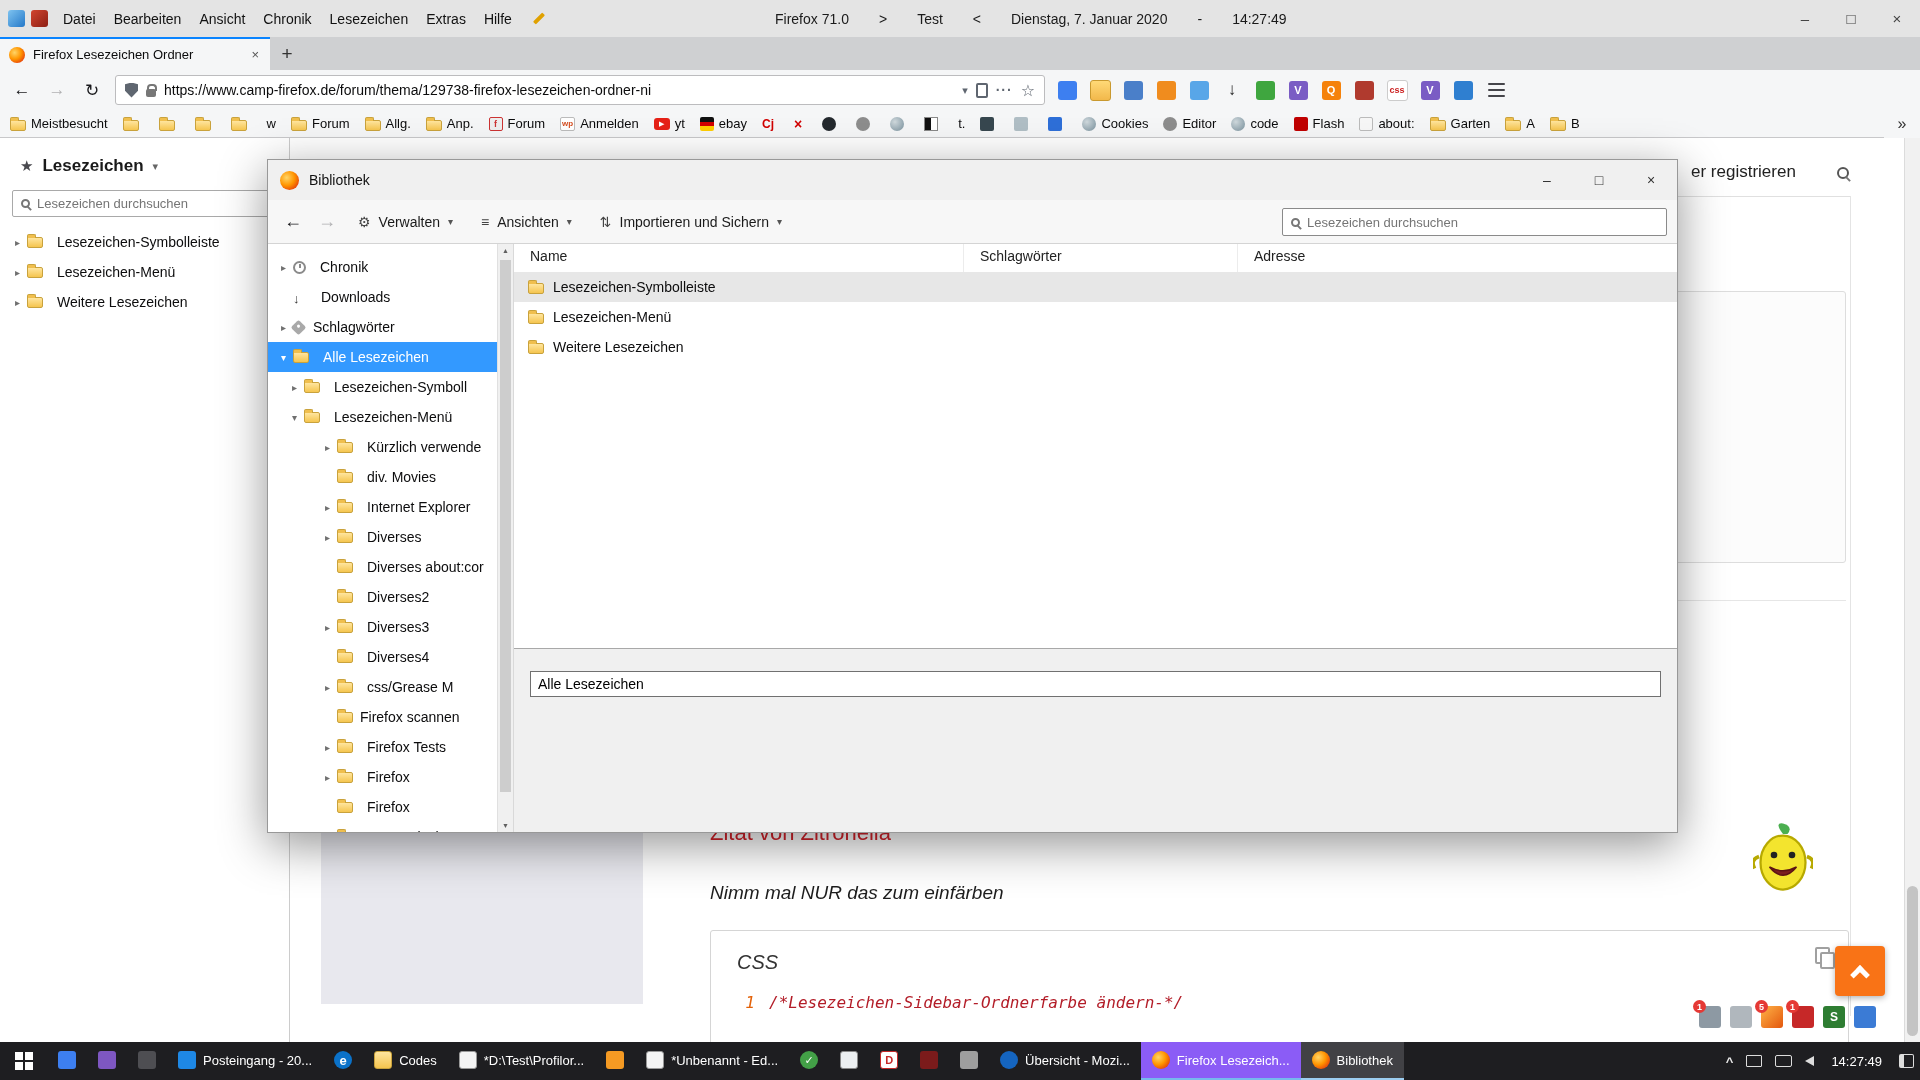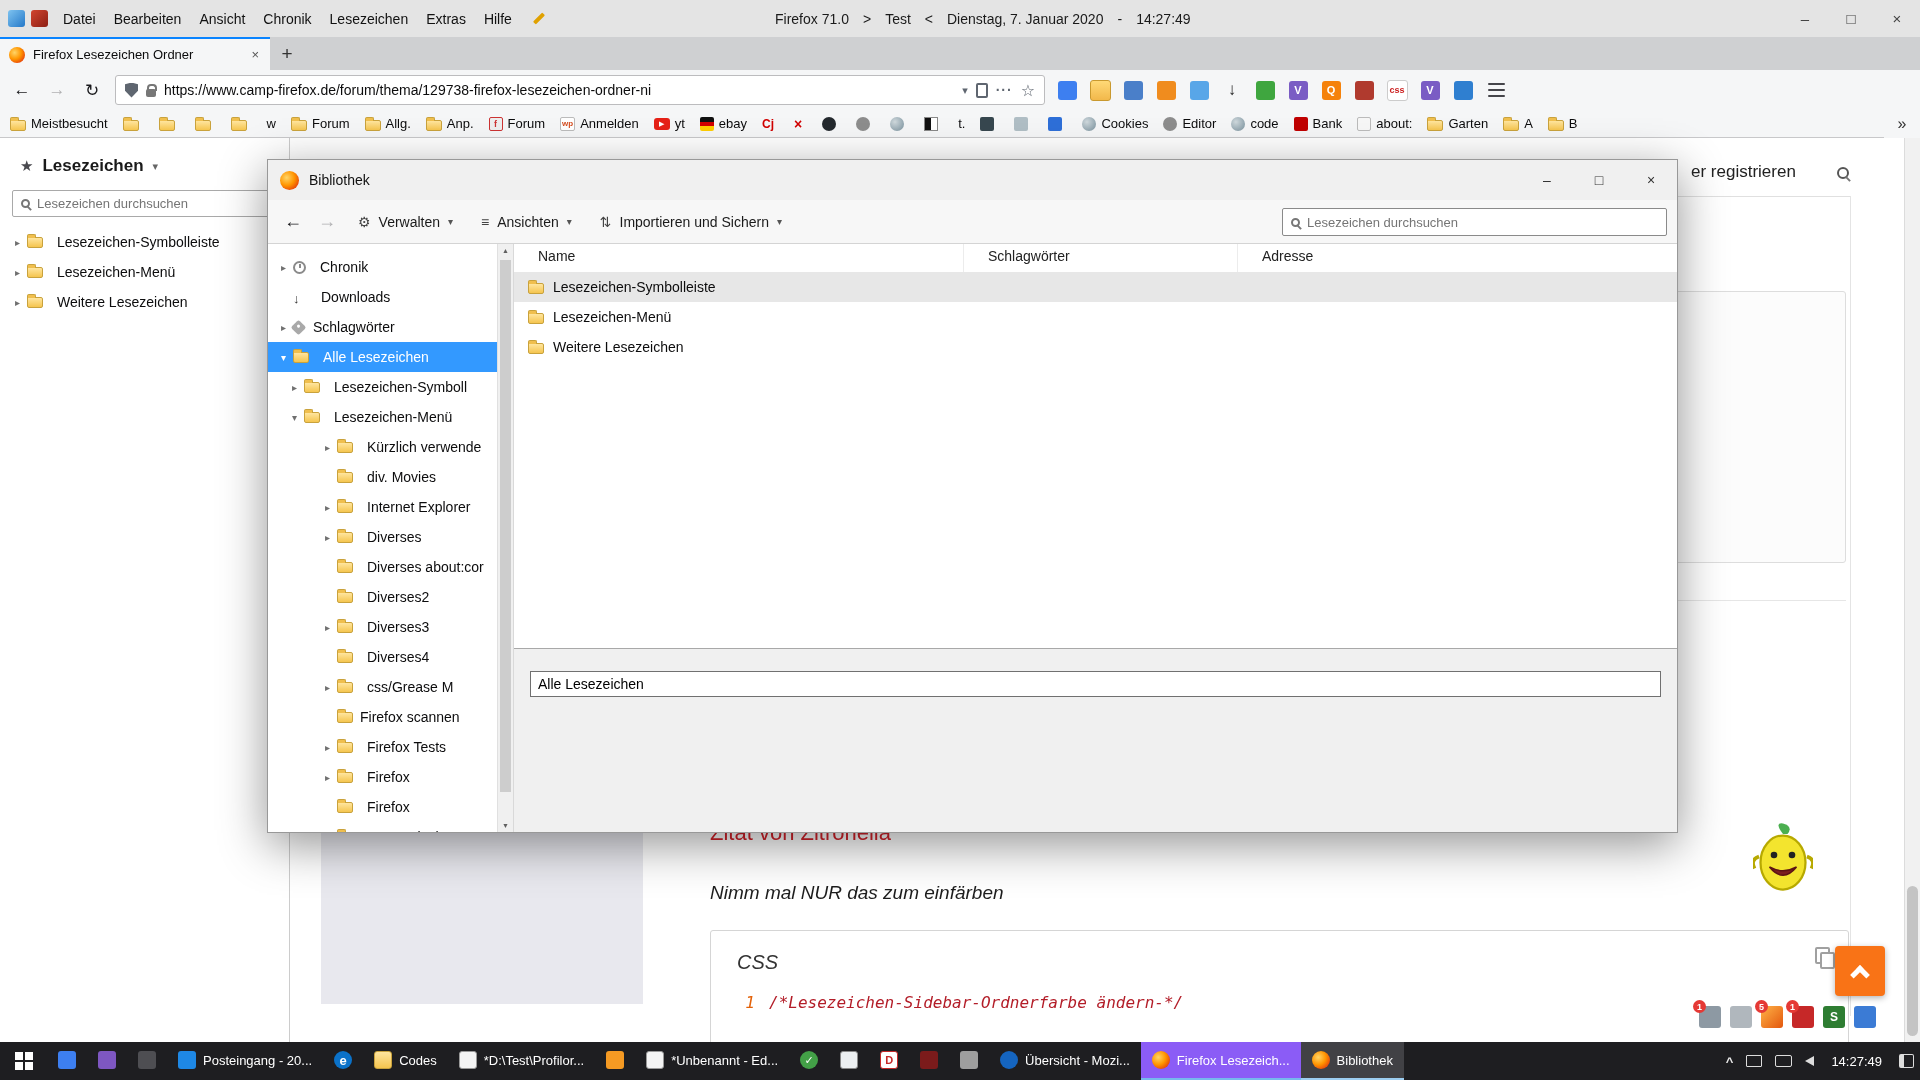--- a/index.html
+++ b/index.html
@@ -8,21 +8,21 @@
   .screen{position:relative;width:1920px;height:1080px;overflow:hidden;background:#fff}
 
   
   .titlebar{position:absolute;top:0;left:0;right:0;height:37px;background:#e4e4e4;display:flex;align-items:center;padding-left:8px}
   .app-ico{width:17px;height:17px;border-radius:3px;margin-right:6px;flex:none}
   .app-ico.blue{background:linear-gradient(135deg,#7ec3f0,#2478c8)}
   .app-ico.red{background:linear-gradient(135deg,#d2452f,#8c1f14)}
   .menu-item{padding:0 9px;font-size:14px;color:#111}
   .pencil{width:14px;height:14px;position:relative;margin-left:10px}
   .pencil::before{content:"";position:absolute;left:6px;top:0;width:4px;height:13px;background:#e0a100;transform:rotate(45deg);border-radius:1px}
-  .title-center{position:absolute;left:775px;display:flex;align-items:flex-start;gap:14px;font-size:14px;color:#1a1a1a;white-space:nowrap}
+  .title-center{position:absolute;left:775px;display:flex;align-items:flex-start;gap:30px;font-size:14px;color:#1a1a1a;white-space:nowrap}
   .win-ctls{margin-left:auto;display:flex;height:37px}
   .win-ctl{width:46px;height:37px;display:flex;align-items:center;justify-content:center;font-size:15px;color:#444}
 
   
   .tabbar{position:absolute;top:37px;left:0;right:0;height:33px;background:#cfd0d2;display:flex;align-items:flex-end}
   .tab{width:270px;height:33px;background:#f5f6f7;border-top:2px solid #0a84ff;display:flex;align-items:center;gap:8px;padding:0 9px;font-size:13px}
   .ff-ico{width:16px;height:16px;border-radius:50%;background:radial-gradient(circle at 35% 35%,#ffd567,#ff9500 45%,#e3350d 85%);flex:none}
   .tab-title{flex:1;white-space:nowrap;overflow:hidden}
   .tab-close{color:#555;font-size:13px;padding:0 2px}
   .newtab{width:34px;height:33px;display:flex;align-items:center;justify-content:center;font-size:19px;color:#333}
@@ -163,21 +163,21 @@
   .ic.dl{width:14px;height:14px}
   .ic.dl::before{content:"↓";font-weight:bold;font-size:13px;color:#333}
   .ic.tag{width:11px;height:11px;background:#a9a9a9;border-radius:2px;transform:rotate(45deg);position:relative;margin:0 2px}
   .ic.tag::after{content:"";position:absolute;left:3px;top:3px;width:3px;height:3px;border-radius:50%;background:#fff}
   .lib-vscroll{width:16px;background:#f0f0f0;border-left:1px solid #e0e0e0;position:relative;flex:none}
   .sb-arrow{position:absolute;left:0;width:100%;text-align:center;font-size:7px;color:#606060}
   .sb-arrow.up{top:3px}.sb-arrow.down{bottom:3px}
   .lib-thumb{position:absolute;left:2px;right:2px;top:16px;bottom:40px;background:#cdcdcd}
   .lib-right{flex:1;display:flex;flex-direction:column;border-left:1px solid #d9d9d9;overflow:hidden}
   .lib-cols{height:28px;display:flex;font-size:14px;color:#222;flex:none}
-  .lib-cols .col{padding:4px 24px;border-right:1px solid #ececec;white-space:nowrap;overflow:hidden}
+  .lib-cols .col{padding:4px 16px;border-right:1px solid #ececec;white-space:nowrap;overflow:hidden}
   .lib-cols div.col:nth-of-type(1){width:450px}
   .lib-cols div.col:nth-of-type(2){width:274px}
   .lib-cols div.col:nth-of-type(3){flex:1;border-right:none}
   .lib-list{height:376px;flex:none}
   .lrow{height:30px;display:flex;align-items:center;gap:9px;padding-left:14px;font-size:14px}
   .lrow.selected{background:#e7e7e7}
   .lib-detail{flex:1;background:#f0f0f0;border-top:1px solid #a8a8a8;padding:14px 16px}
   .mn{font-size:14px;color:#111}
   .mn::first-letter{text-decoration:underline}
   .lib-detail input{width:100%;height:26px;border:1px solid #707070;padding:0 7px;font-size:14px;font-family:inherit;margin-top:8px;background:#fff}
@@ -446,21 +446,21 @@
         <span class="bml">Editor</span>
       </span>
 
       <span class="bm">
         <span class="bmi globe"></span>
         <span class="bml">code</span>
       </span>
 
       <span class="bm">
         <span class="bmi sq-bank"></span>
-        <span class="bml">Bank</span>
+        <span class="bml">Flash</span>
       </span>
 
       <span class="bm">
         <span class="bmi sq-about"></span>
         <span class="bml">about:</span>
       </span>
 
       <span class="bm">
         <span class="bmi folder"></span>
         <span class="bml">Garten</span>

